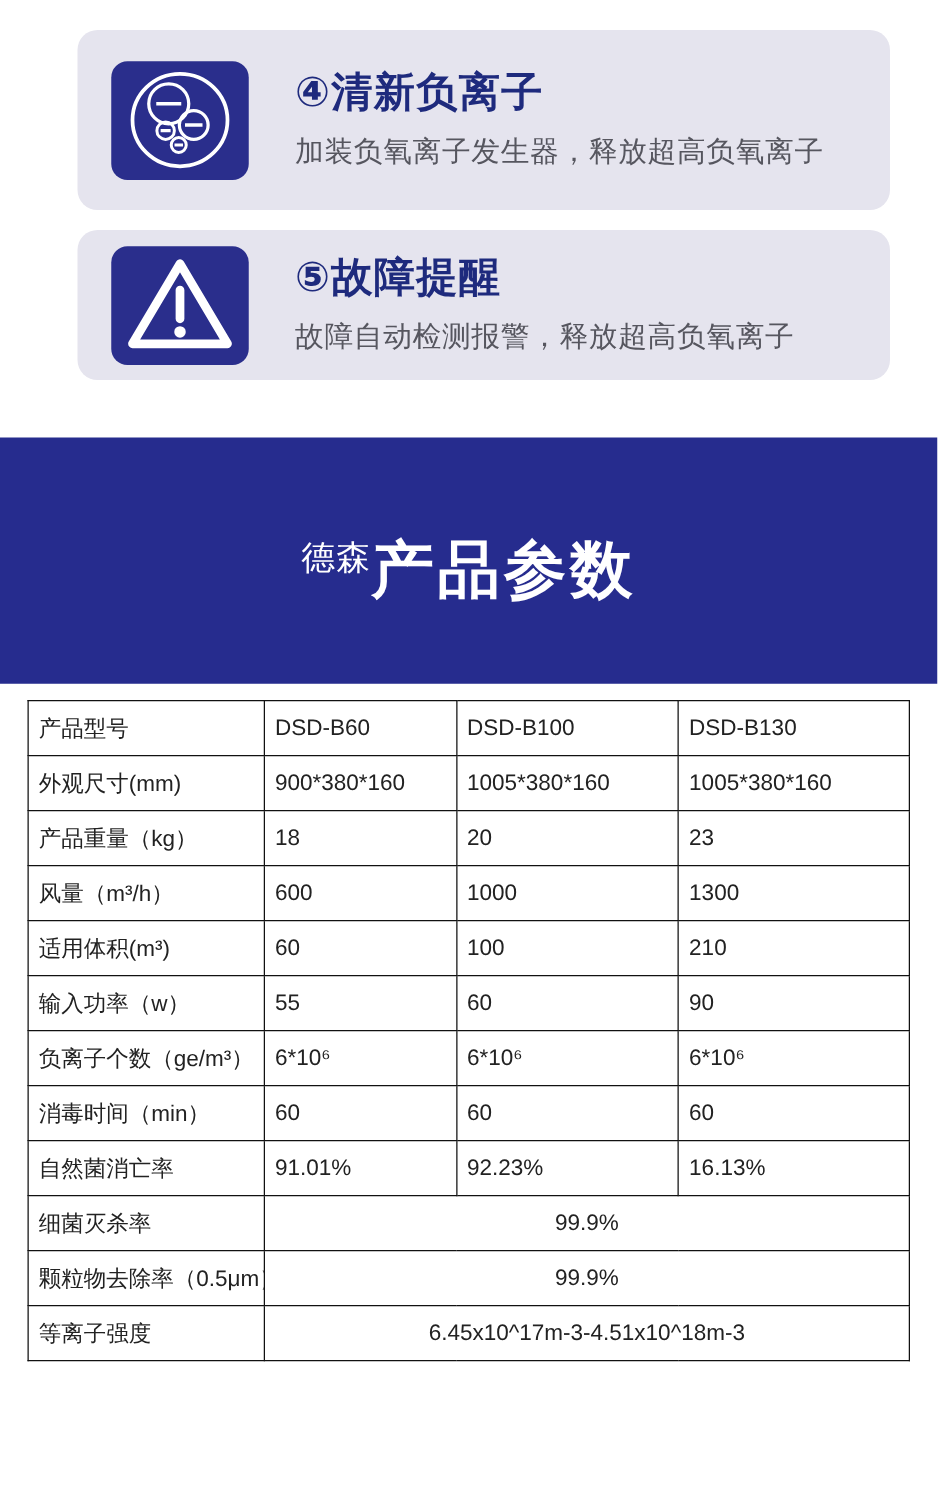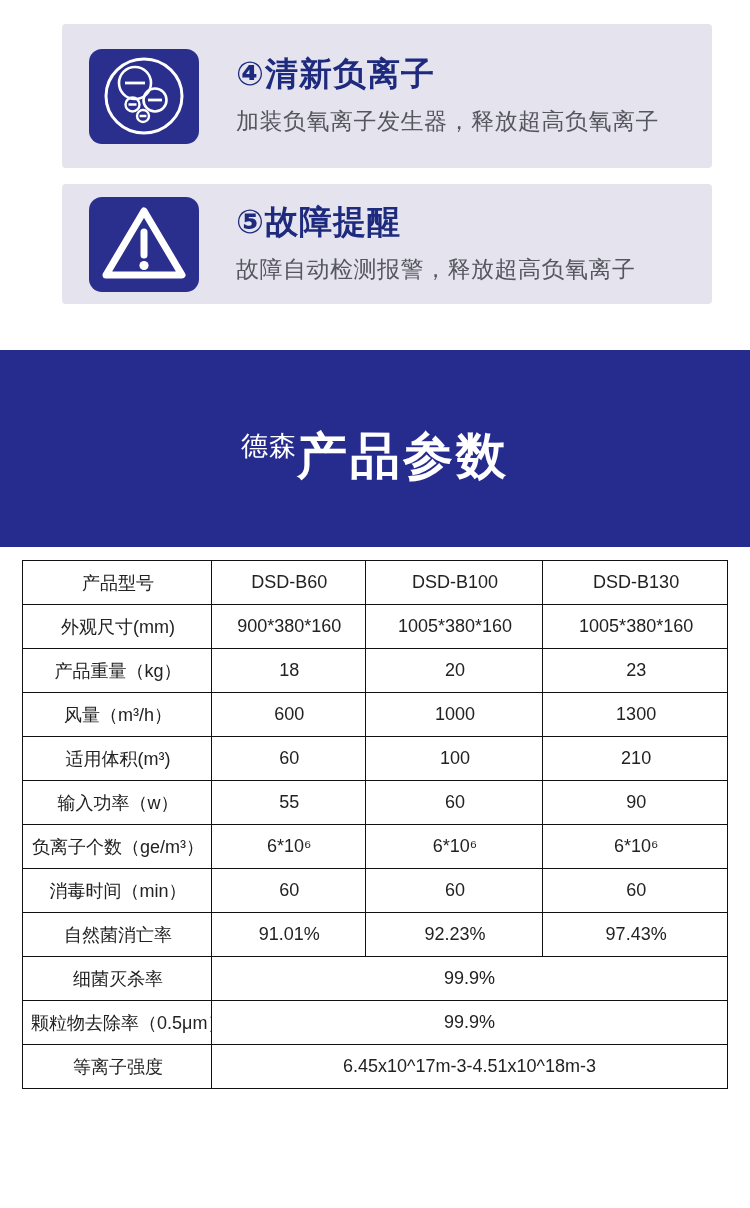--- a/index.html
+++ b/index.html
@@ -12,21 +12,21 @@
     --table-border:#111111;
   }
   *{box-sizing:border-box;margin:0;padding:0;}
   html,body{background:#ffffff;}
   body{
     width:750px;height:1208px;overflow:hidden;position:relative;
     font-family:"Liberation Sans","DejaVu Sans",sans-serif;
   }
   
   .feature-card{
-    margin:0 38px 0 62px;height:144px;border-radius:4px;
+    margin:0 38px 0 62px;height:144px;border-radius:16px;
     background:var(--card-bg);display:flex;align-items:center;
   }
   .feature-card.first{margin-top:24px;}
   .feature-card.second{margin-top:16px;height:120px;}
   .icon-tile{
     width:110px;height:95px;flex:0 0 110px;margin-left:27px;
     background:var(--icon-blue);border-radius:13px;
     display:flex;align-items:center;justify-content:center;
   }
   .icon-tile svg{display:block;}
@@ -54,21 +54,21 @@
     margin-top:16px;font-size:50px;font-weight:bold;letter-spacing:3px;
   }
   
   .table-wrap{margin:13px 22px 0 22px;}
   table.spec{
     width:100%;border-collapse:collapse;table-layout:fixed;
     color:var(--table-ink);font-size:18px;
   }
   table.spec td{
     border:1.5px solid var(--table-border);height:44px;
-    padding:2px 6px 2px 8px;vertical-align:middle;text-align:center;
+    padding:2px 6px 2px 8px;vertical-align:middle;text-align:left;
     white-space:nowrap;overflow:hidden;
   }
   table.spec td.span-cell{text-align:center;padding-left:6px;}
 </style>
 </head>
 <body>
 
 <div class="feature-card first">
   <div class="icon-tile">
     <svg width="96" height="84" viewBox="0 0 96 84" fill="none" stroke="#ffffff">
@@ -164,21 +164,21 @@
         <tr>
           <td>消毒时间（min）</td>
           <td>60</td>
           <td>60</td>
           <td>60</td>
         </tr>
         <tr>
           <td>自然菌消亡率</td>
           <td>91.01%</td>
           <td>92.23%</td>
-          <td>97.43%</td>
+          <td>16.13%</td>
         </tr>
         <tr>
           <td>细菌灭杀率</td>
           <td colspan="3" class="span-cell">99.9%</td>
         </tr>
         <tr>
           <td>颗粒物去除率（0.5μm）</td>
           <td colspan="3" class="span-cell">99.9%</td>
         </tr>
         <tr>

